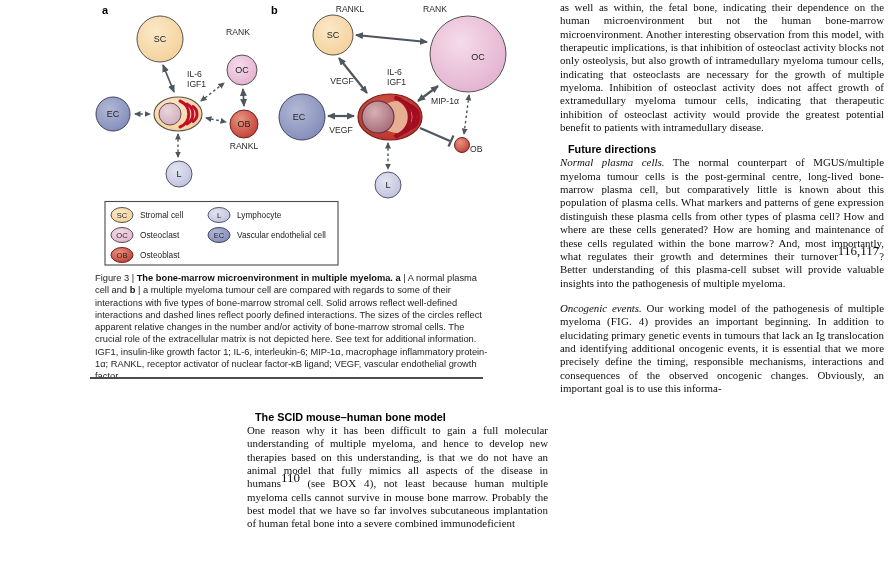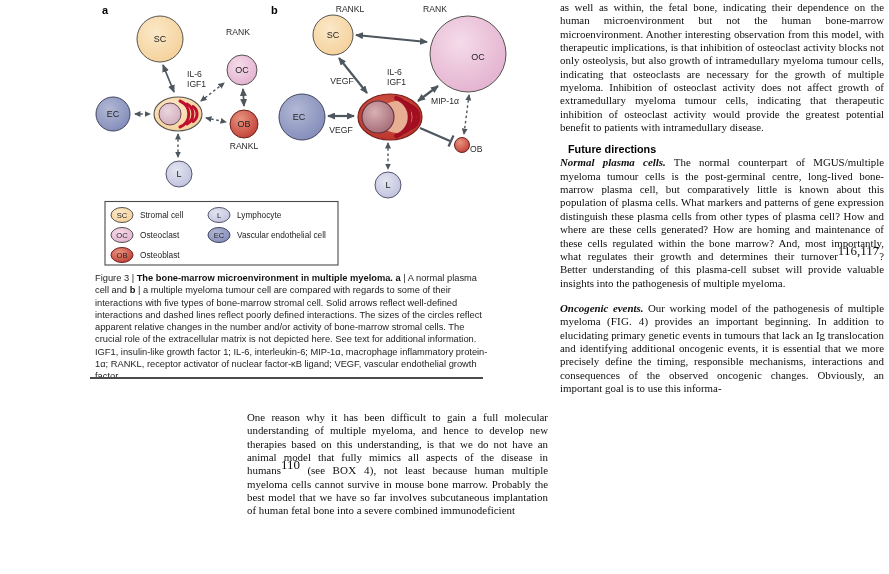--- a/index.html
+++ b/index.html
@@ -9,21 +9,21 @@
   .caption{position:absolute;left:95px;top:272px;width:393px;
            font-family:"Liberation Sans",sans-serif;font-size:9.3px;line-height:12.3px;color:#242424;}
   .caption b{font-weight:bold;color:#111;margin-top:18px;}
   .figure-rule{position:absolute;left:90px;top:377px;width:393px;height:1.6px;background:#4c4c4c;}
   .col-mid{position:absolute;left:247px;top:411px;width:301px;}
   .col-right{position:absolute;left:560px;top:1px;width:324px;}
   .body-p{font-family:"Liberation Serif",serif;font-size:10.9px;line-height:13.35px;
           text-align:justify;margin:0;color:#0e0e0e;}
   .sans-head{font-family:"Liberation Sans",sans-serif;font-size:10.8px;font-weight:bold;
              margin:0 0 1px 0;color:#000;padding-left:8px;}
-  .lead{font-weight:bold;font-style:italic;}
+  .lead{font-weight:normal;font-style:italic;}
   .body-p sup{font-size:13px;line-height:0;vertical-align:super;}
   .ref-caps{font-size:11px;letter-spacing:0.2px;}
   .gap-sm{height:9px;}
   .gap-md{height:12px;}
   text{font-family:"Liberation Sans",sans-serif;fill:#262626;}
   .cell-abbr{font-size:9px;fill:#222;}
   .diag-label{font-size:8.6px;fill:#2a2a2a;}
   .panel-letter{font-size:11px;font-weight:bold;fill:#000;}
   .legend-label{font-size:8.3px;fill:#222;}
   .legend-abbr{font-size:7.6px;fill:#222;}
@@ -196,20 +196,21 @@
       <text x="131" y="235.6" text-anchor="middle" class="legend-abbr">EC</text>
       <text x="149" y="236" class="legend-label">Vascular endothelial cell</text>
     </g>
   </svg>
 
   <div class="caption"><span>Figure 3 | </span><b>The bone-marrow microenvironment in multiple myeloma. a</b><span> | A normal plasma cell and </span><b>b</b><span> | a multiple myeloma tumour cell are compared with regards to some of their interactions with five types of bone-marrow stromal cell. Solid arrows reflect well-defined interactions and dashed lines reflect poorly defined interactions. The sizes of the circles reflect apparent relative changes in the number and/or activity of bone-marrow stromal cells. The crucial role of the extracellular matrix is not depicted here. See text for additional information. IGF1, insulin-like growth factor 1; IL-6, interleukin-6; MIP-1α, macrophage inflammatory protein-1α; RANKL, receptor activator of nuclear factor-κB ligand; VEGF, vascular endothelial growth factor.</span></div>
 
   <div class="figure-rule"></div>
 
   <div class="col-mid">
+    <h3 class="sans-head">The SCID mouse–human bone model</h3>
     <p class="body-p"><span>One reason why it has been difficult to gain a full molecular understanding of multiple myeloma, and hence to develop new therapies based on this understanding, is that we do not have an animal model that fully mimics all aspects of the disease in humans</span><sup>110</sup><span> (see </span><span class="ref-caps">BOX 4</span><span>), not least because human multiple myeloma cells cannot survive in mouse bone marrow. Probably the best model that we have so far involves subcutaneous implantation of human fetal bone into a severe combined immunodeficient</span></p>
   </div>
 
   <div class="col-right">
     <p class="body-p">as well as within, the fetal bone, indicating their dependence on the human microenvironment but not the human bone-marrow microenvironment. Another interesting observation from this model, with therapeutic implications, is that inhibition of osteoclast activity blocks not only osteolysis, but also growth of intramedullary myeloma tumour cells, indicating that osteoclasts are necessary for the growth of multiple myeloma. Inhibition of osteoclast activity does not affect growth of extramedullary myeloma tumour cells, indicating that therapeutic inhibition of osteoclast activity would provide the greatest potential benefit to patients with intramedullary disease.</p>
     <div class="gap-sm"></div>
     <h3 class="sans-head">Future directions</h3>
     <p class="body-p"><span class="lead">Normal plasma cells.</span><span> The normal counterpart of MGUS/multiple myeloma tumour cells is the post-germinal centre, long-lived bone-marrow plasma cell, but comparatively little is known about this population of plasma cells. What markers and patterns of gene expression distinguish these plasma cells from other types of plasma cell? How and where are these cells generated? How are homing and maintenance of these cells regulated within the bone marrow? And, most importantly, what regulates their growth and determines their turnover</span><sup>116,117</sup><span>? Better understanding of this plasma-cell subset will provide valuable insights into the pathogenesis of multiple myeloma.</span></p>
     <div class="gap-md"></div>
     <p class="body-p"><span class="lead">Oncogenic events.</span><span> Our working model of the pathogenesis of multiple myeloma (</span><span class="ref-caps">FIG. 4</span><span>) provides an important beginning. In addition to elucidating primary genetic events in tumours that lack an Ig translocation and identifying additional oncogenic events, it is essential that we more precisely define the timing, responsible mechanisms, interactions and consequences of the observed oncogenic changes. Obviously, an important goal is to use this informa-</span></p>

